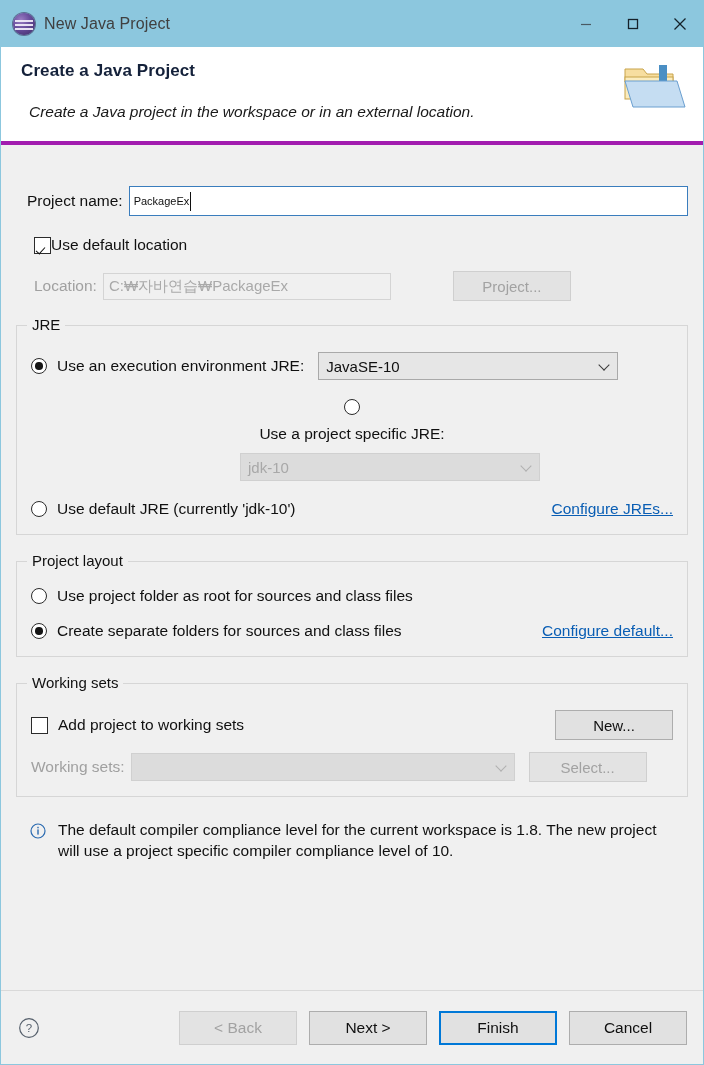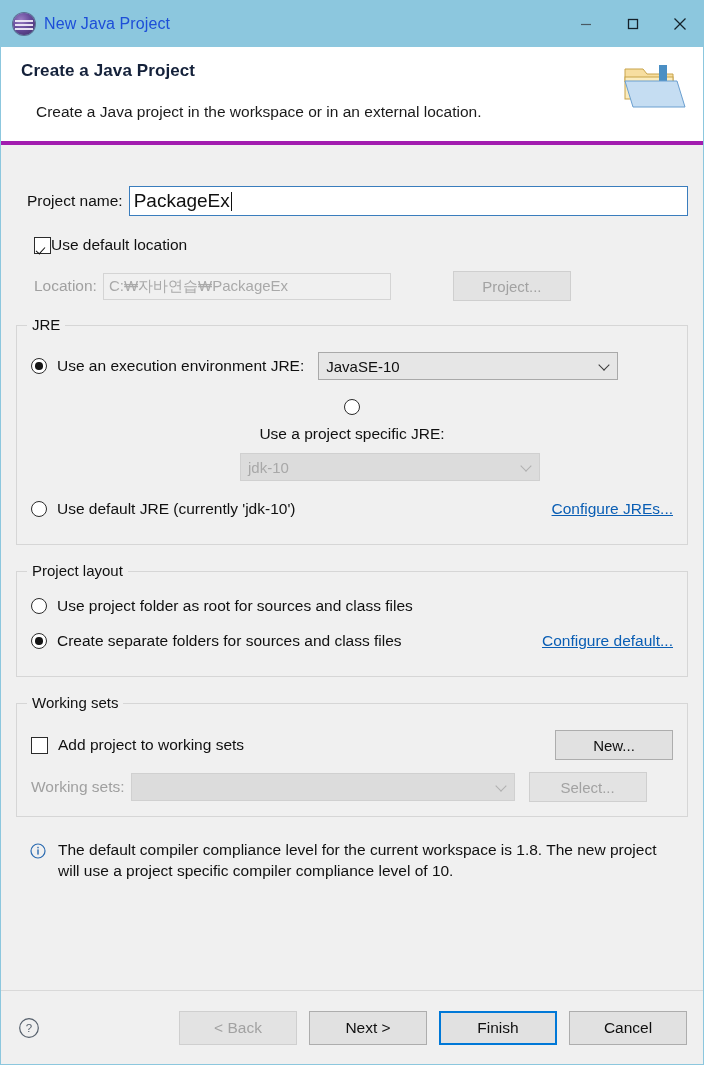--- a/index.html
+++ b/index.html
@@ -33,21 +33,21 @@
     box-shadow: 0 0 0 1px rgba(40,25,70,.5);
   }
   .titlebar-icon .stripe {
     position: absolute; left: 2px; right: 2px; height: 2px;
     background: #f2eefa; opacity: .92;
   }
   .titlebar-icon .s1 { top: 7px; }
   .titlebar-icon .s2 { top: 11px; }
   .titlebar-icon .s3 { top: 15px; }
   .titlebar-title {
-    font-size: 16px; color: #1d4ed8; letter-spacing: .1px;
+    font-size: 16px; color: #404040; letter-spacing: .1px;
   }
   .winbtns { position: absolute; right: 0; top: 0; height: 46px; display: flex; }
   .winbtn {
     width: 47px; height: 46px;
     display: flex; align-items: center; justify-content: center;
   }
   .winbtn svg { display: block; }
 
   
   .header {
@@ -55,21 +55,21 @@
     height: 98px; min-height: 98px;
     border-bottom: 4px solid #a21caf;
     position: relative;
     padding: 14px 20px 0 20px;
   }
   .header h1 {
     margin: 0; font-size: 17px; font-weight: bold; color: #14213a;
     letter-spacing: .1px;
   }
   .header p {
-    margin: 22px 0 0 15px; font-size: 15.5px; color: #1a1a1a;
+    margin: 22px 0 0 8px; font-size: 15.5px; color: #1a1a1a; font-style: italic;
   }
   .header-icon {
     position: absolute; right: 16px; top: 10px;
     width: 68px; height: 58px;
   }
 
   
   .body {
     flex: 1;
     background: #f0f0f0;
@@ -79,21 +79,21 @@
 
   .row { display: flex; align-items: center; }
 
   
   .projname-row { margin-top: 41px; padding-left: 11px; }
   .lbl { font-size: 15.5px; color: #101010; }
   .lbl.disabled { color: #a0a0a0; }
   .textfield {
     flex: 1; height: 30px; margin-left: 6px;
     background: #ffffff; border: 1px solid #3a7dbd;
-    font-size: 19px; color: #101010;
+    font-size: 11px; color: #101010;
     display: flex; align-items: center; padding: 0 4px;
     position: relative;
   }
   .caret {
     display: inline-block; width: 1px; height: 19px;
     background: #101010; margin-left: 1px;
   }
 
   
   .cbx {
@@ -133,21 +133,21 @@
     font-size: 15px; color: #101010;
     display: flex; align-items: center; justify-content: center;
     font-family: "Liberation Sans", sans-serif;
   }
   .btn.disabled { color: #a2a2a2; background: #e3e3e3; border-color: #cfcfcf; }
 
   
   .group {
     position: relative; margin-top: 24px;
     border: 1px solid #d6d6d6; background: transparent;
-    padding: 20px 14px 26px 14px;
+    padding: 20px 14px 16px 14px;
   }
   .group > .legend {
     position: absolute; top: -10px; left: 10px;
     background: #f0f0f0; padding: 0 5px;
     font-size: 15px; color: #101010;
   }
 
   .opt-row { display: flex; align-items: center; gap: 10px; }
   .opt-label { font-size: 15.5px; color: #101010; }
 

